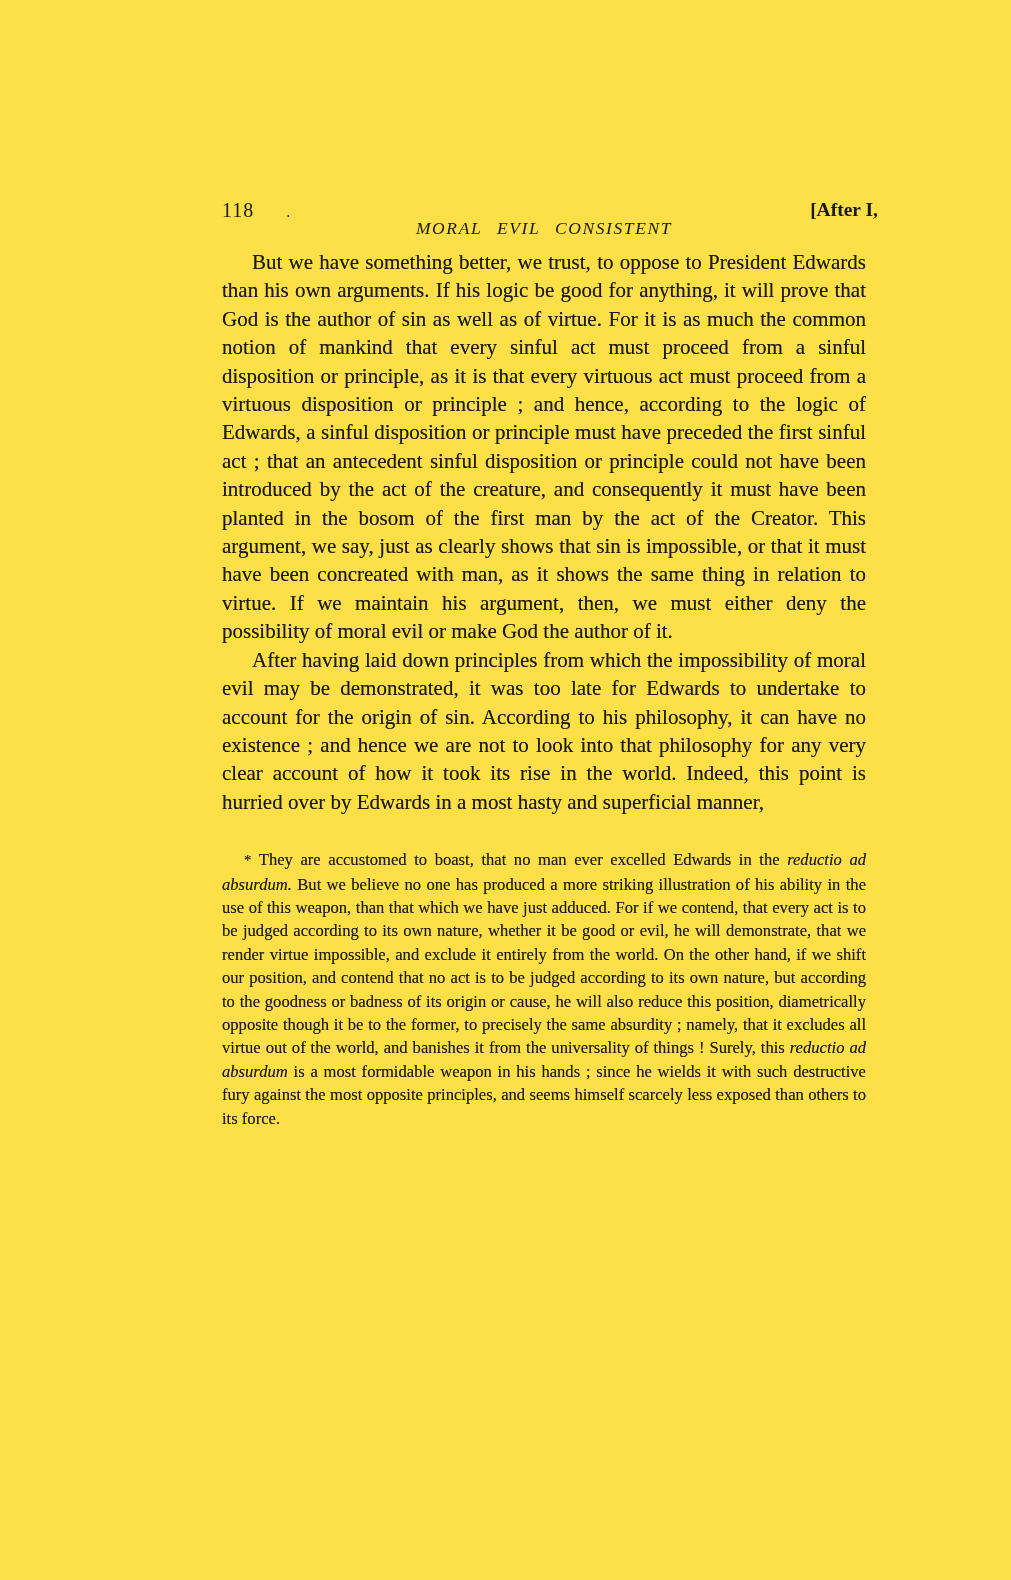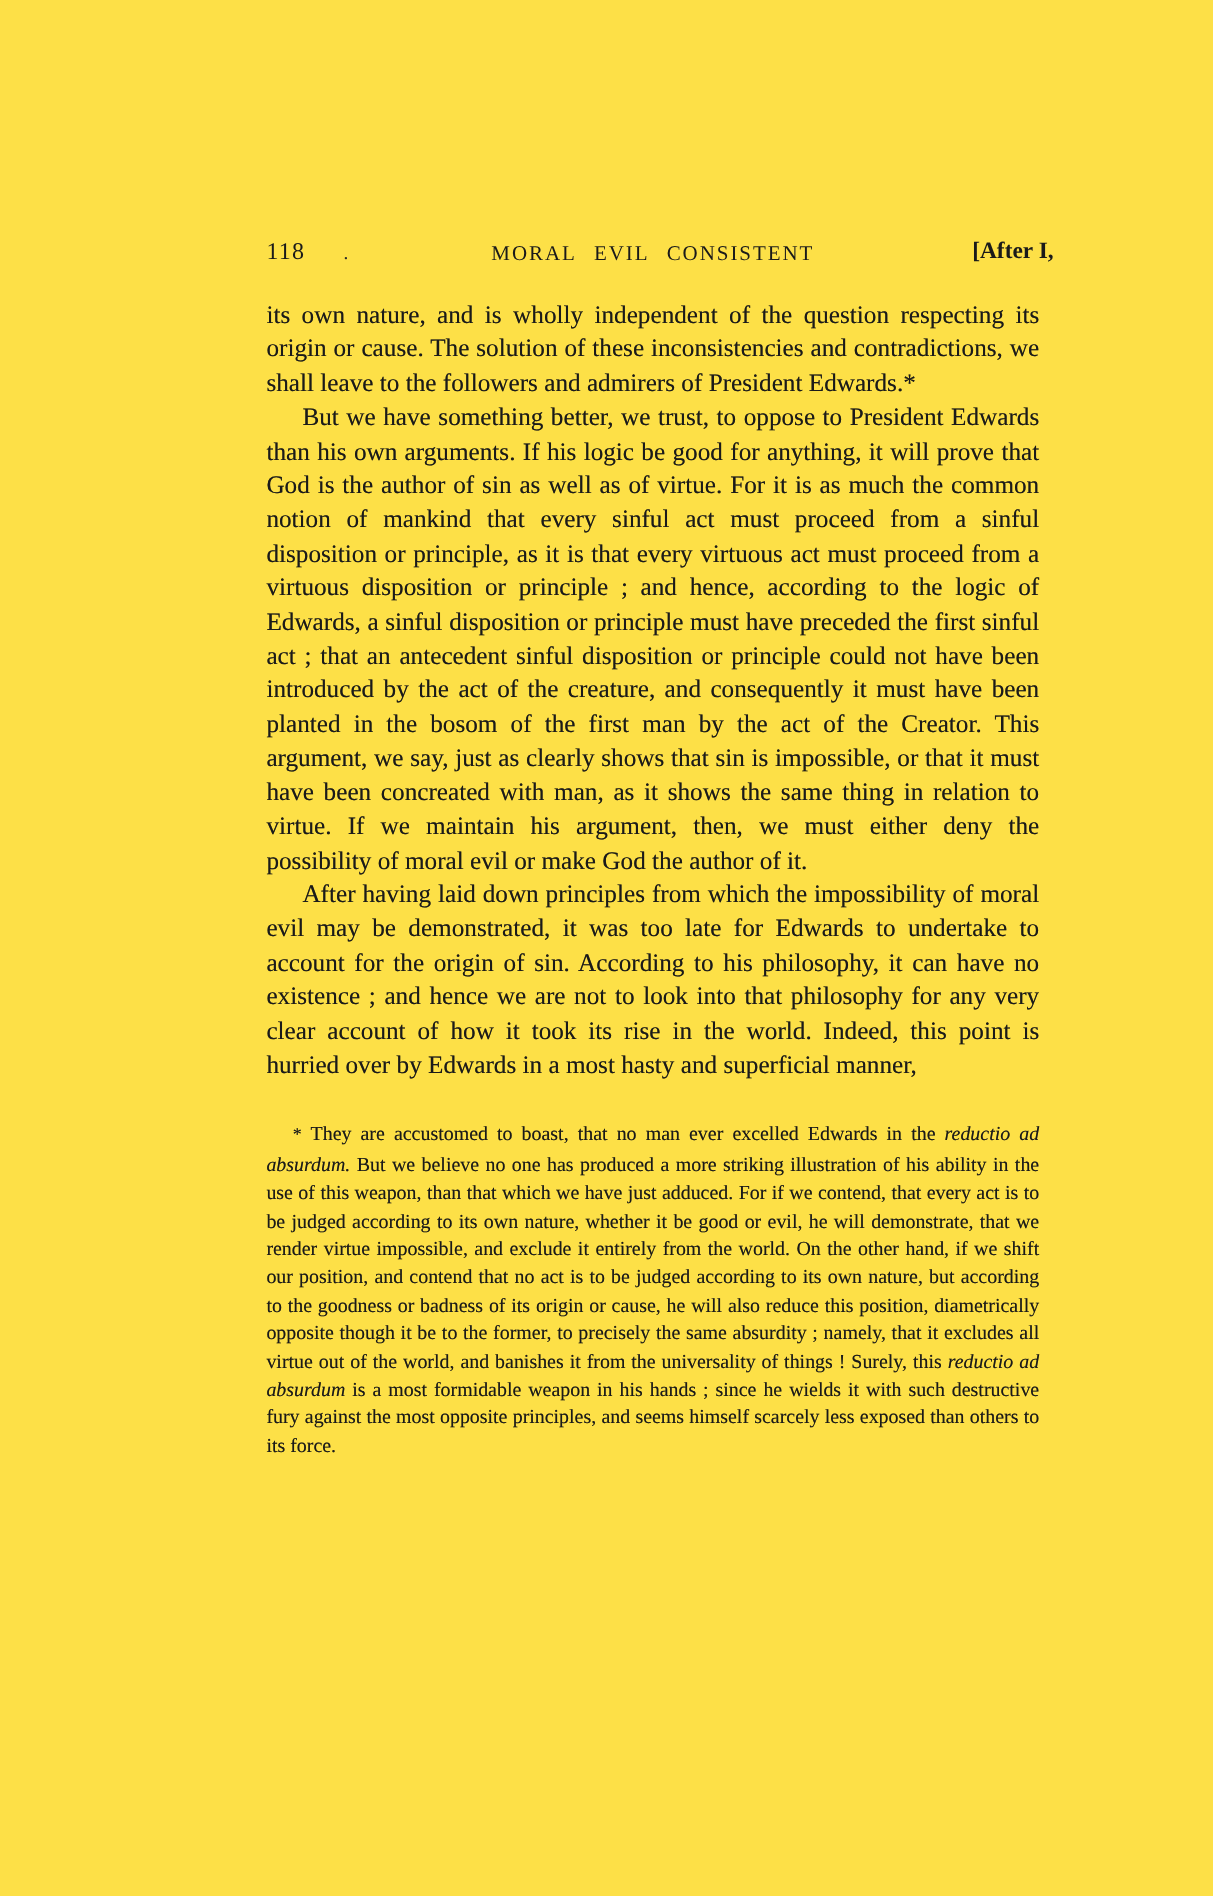--- a/index.html
+++ b/index.html
@@ -32,25 +32,26 @@
     position: absolute; left: 0; top: 0;
     display: flex; align-items: baseline;
   }
   .pageno { font-size: 20px; letter-spacing: 1px; }
   .speckle {
     font-size: 16px;
     margin-left: 32px;
     color: #2a2a2a;
   }
   .head-title {
-    position: absolute; left: 50%; top: 1px;
+    position: absolute; left: 50%; top: 18px;
     transform: translateX(-50%);
     font-size: 17.5px;
     letter-spacing: 1.6px;
     word-spacing: 9px;
+    font-style: italic;
   }
   .head-part {
     position: absolute; right: -12px; top: 0;
     font-size: 19.5px;
     font-weight: bold;
   }
   
   .body-text {
     margin-top: 26px;
     font-size: 21px;
@@ -81,21 +82,20 @@
     <div class="running-head">
       <div class="head-left">
         <span class="pageno">118</span>
         <span class="speckle">.</span>
       </div>
       <div class="head-title">MORAL EVIL CONSISTENT</div>
       <div class="head-part">[After I,</div>
     </div>
 
     <div class="body-text">
-      <p class="no-indent">its own nature, and is wholly independent of the question respecting its origin or cause. The solution of these inconsistencies and contradictions, we shall leave to the followers and admirers of President Edwards.*</p>
       <p>But we have something better, we trust, to oppose to President Edwards than his own arguments. If his logic be good for anything, it will prove that God is the author of sin as well as of virtue. For it is as much the common notion of mankind that every sinful act must proceed from a sinful disposition or principle, as it is that every virtuous act must proceed from a virtuous disposition or principle&nbsp;; and hence, according to the logic of Edwards, a sinful disposition or principle must have preceded the first sinful act&nbsp;; that an antecedent sinful disposition or principle could not have been introduced by the act of the creature, and consequently it must have been planted in the bosom of the first man by the act of the Creator. This argument, we say, just as clearly shows that sin is impossible, or that it must have been concreated with man, as it shows the same thing in relation to virtue. If we maintain his argument, then, we must either deny the possibility of moral evil or make God the author of it.</p>
       <p>After having laid down principles from which the impossibility of moral evil may be demonstrated, it was too late for Edwards to undertake to account for the origin of sin. According to his philosophy, it can have no existence&nbsp;; and hence we are not to look into that philosophy for any very clear account of how it took its rise in the world. Indeed, this point is hurried over by Edwards in a most hasty and superficial manner,</p>
     </div>
 
     <p class="footnote"><span class="fn-marker">*</span><span> They are accustomed to boast, that no man ever excelled Edwards in the </span><span class="it">reductio ad absurdum.</span><span> But we believe no one has produced a more striking illustration of his ability in the use of this weapon, than that which we have just adduced. For if we contend, that every act is to be judged according to its own nature, whether it be good or evil, he will demonstrate, that we render virtue impossible, and exclude it entirely from the world. On the other hand, if we shift our position, and contend that no act is to be judged according to its own nature, but according to the goodness or badness of its origin or cause, he will also reduce this position, diametrically opposite though it be to the former, to precisely the same absurdity&nbsp;; namely, that it excludes all virtue out of the world, and banishes it from the universality of things&nbsp;! Surely, this </span><span class="it">reductio ad absurdum</span><span> is a most formidable weapon in his hands&nbsp;; since he wields it with such destructive fury against the most opposite principles, and seems himself scarcely less exposed than others to its force.</span></p>
 
   </div>
 </div>
 
 </body></html>

